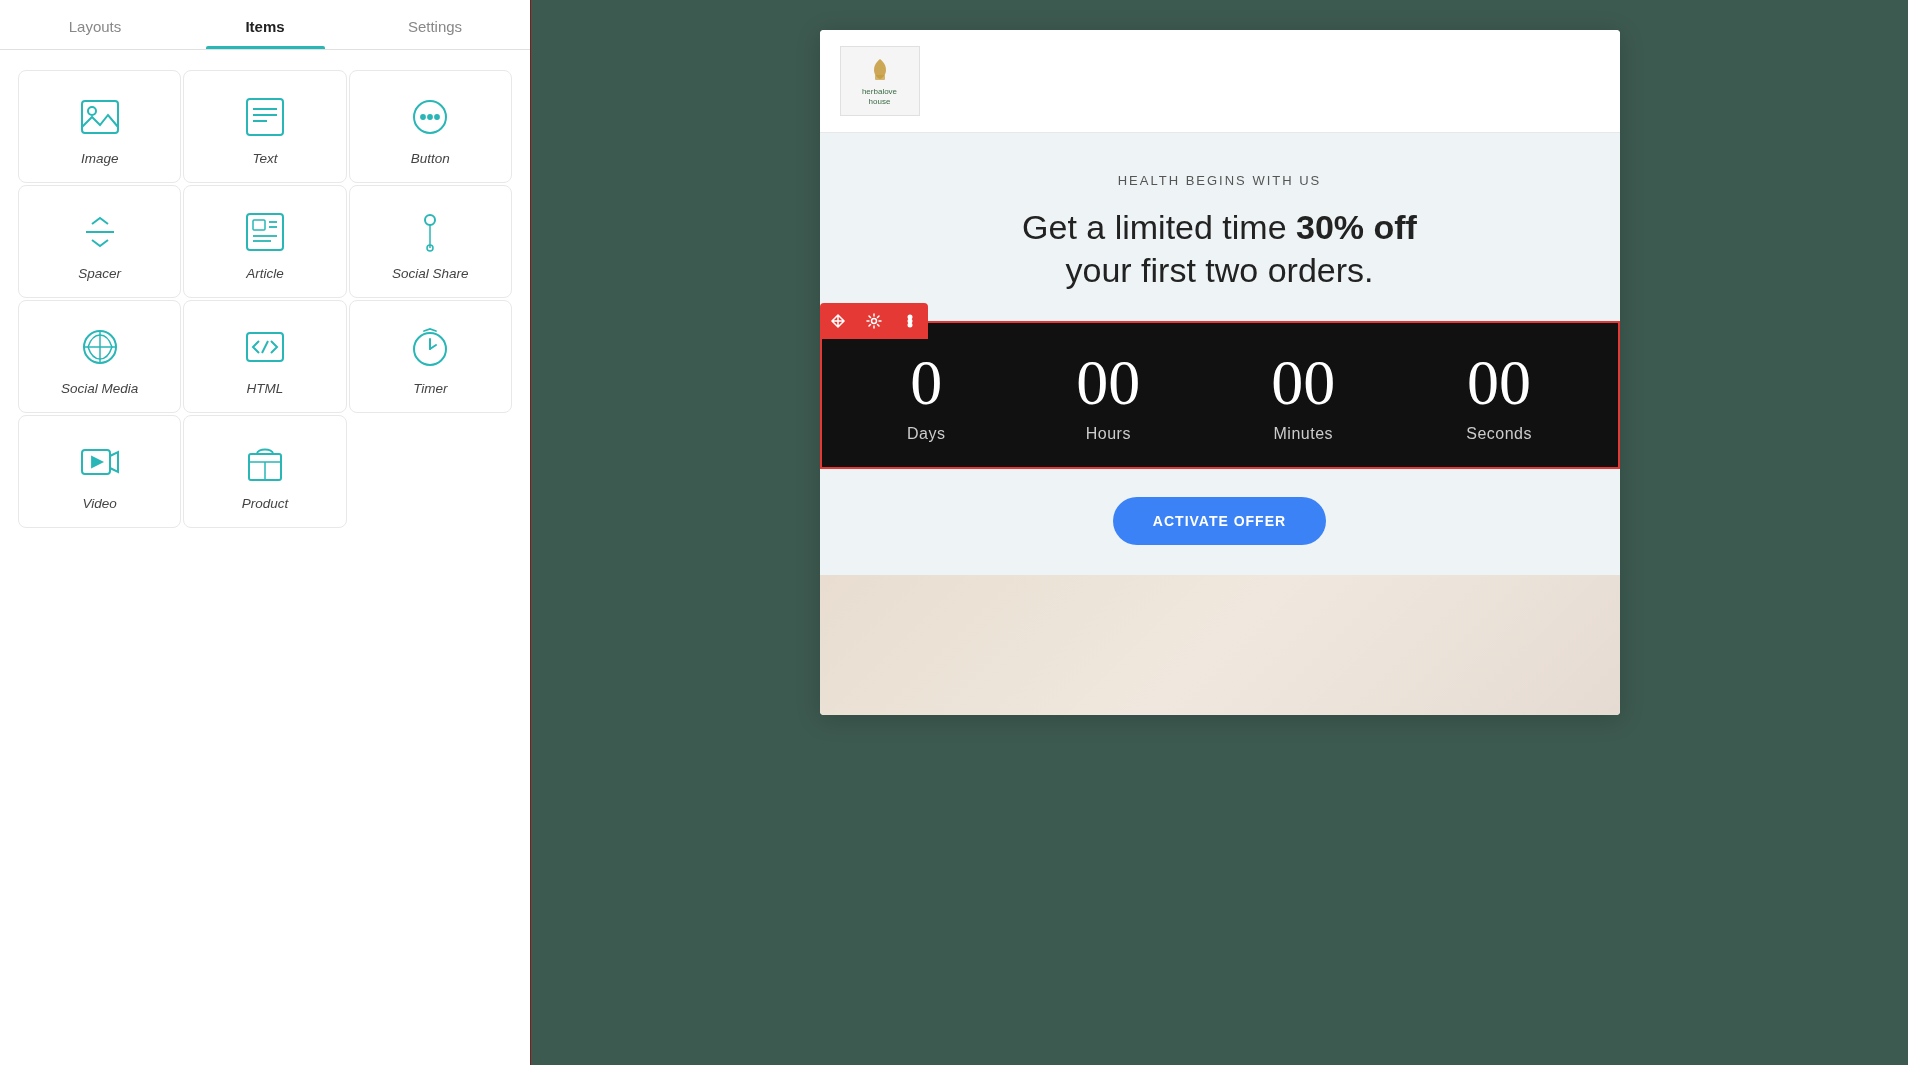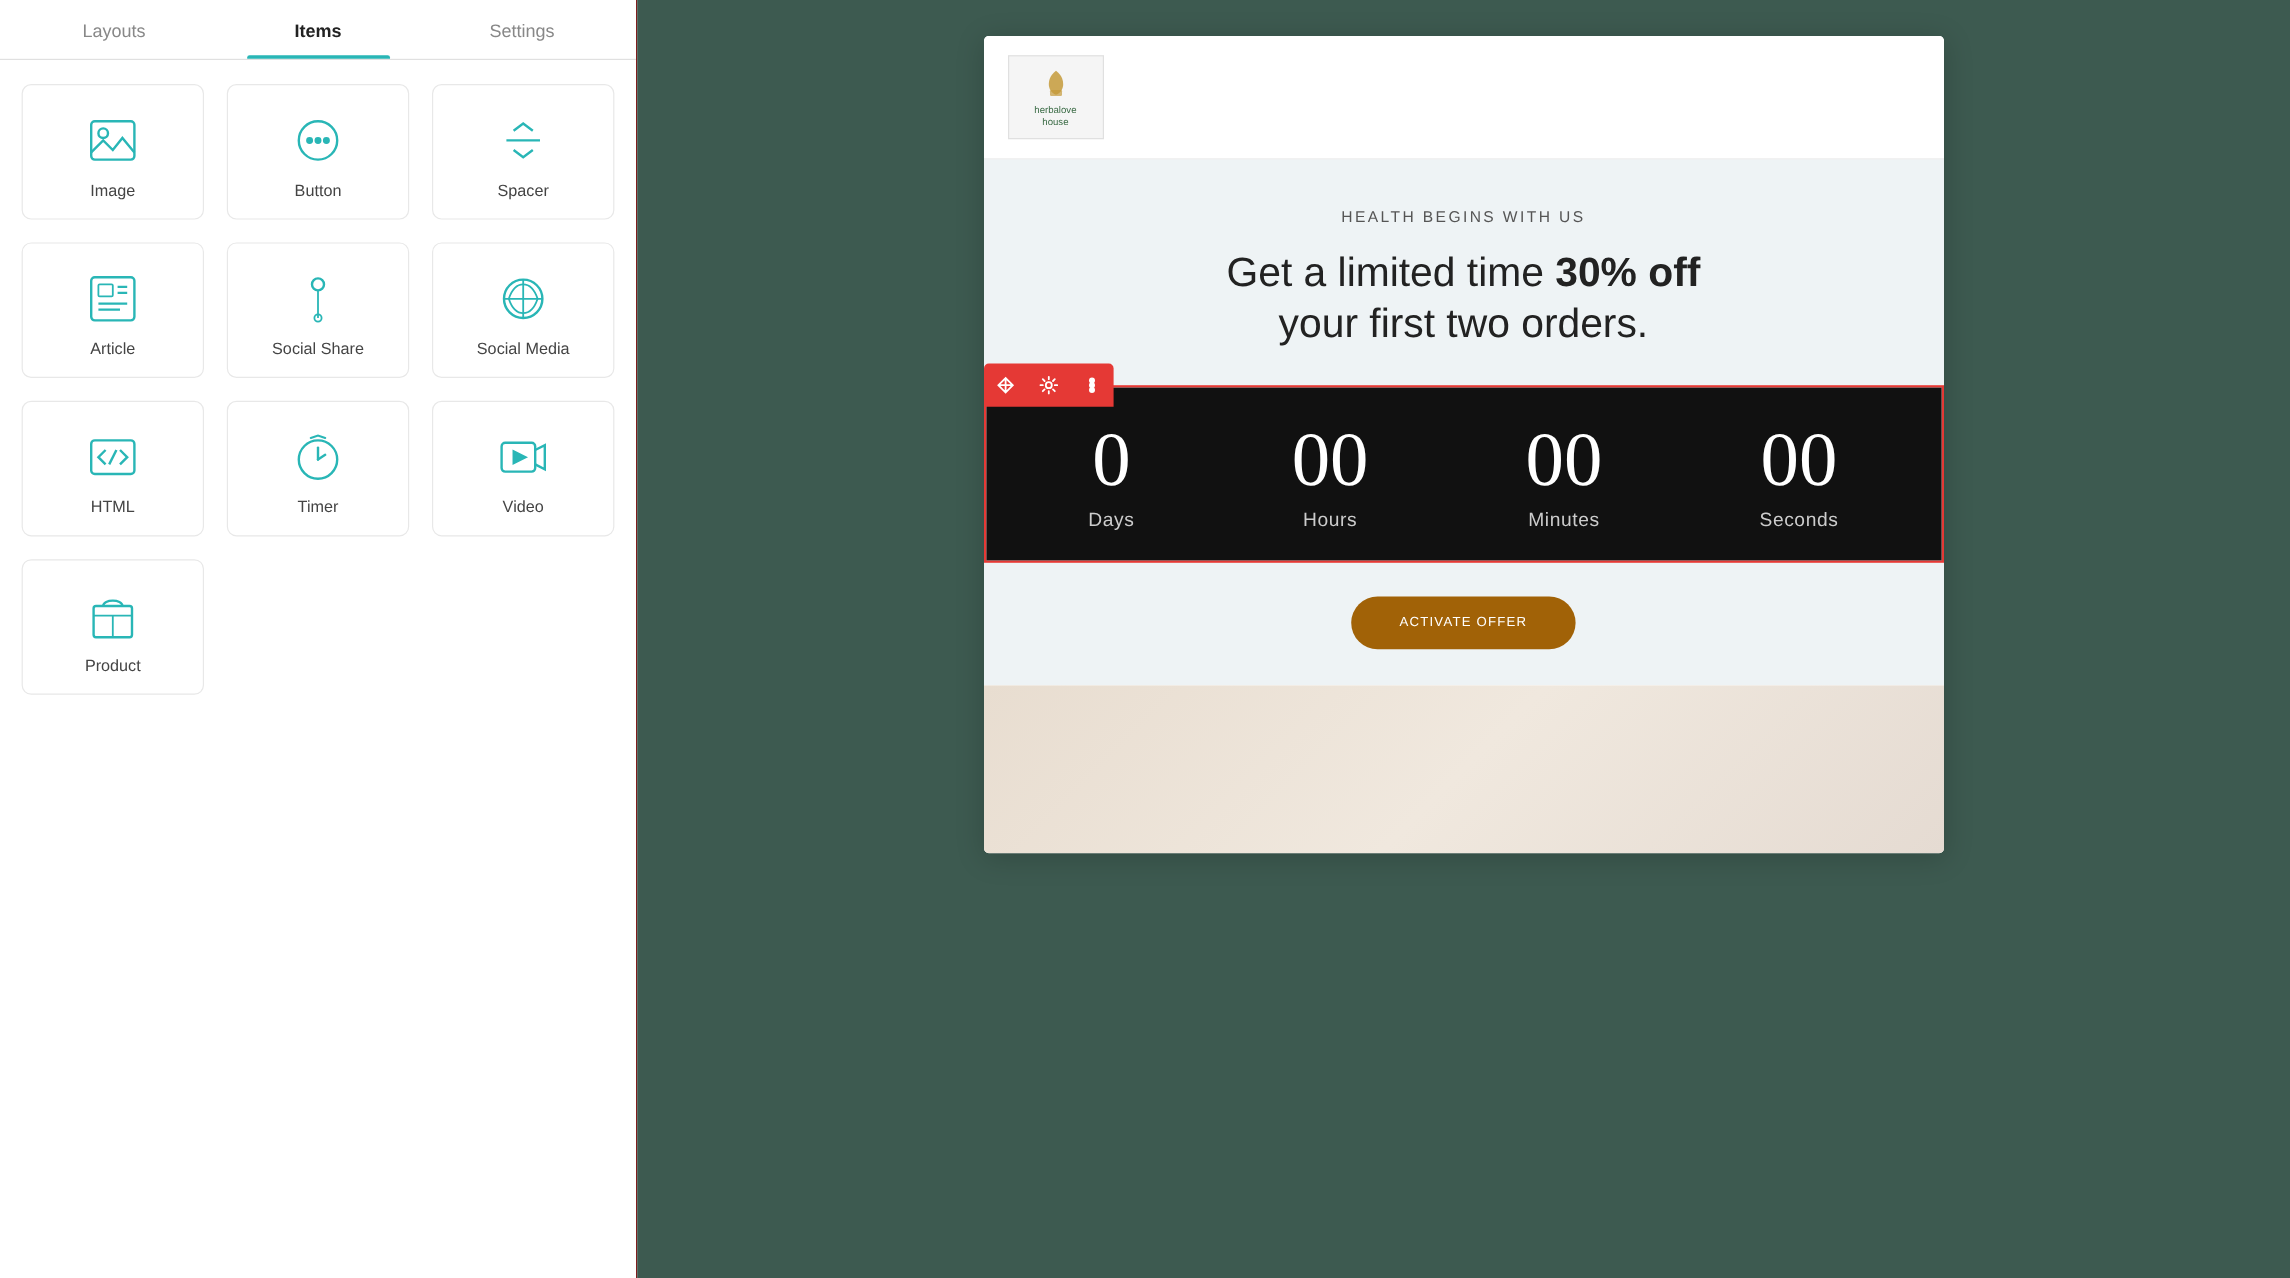--- a/index.html
+++ b/index.html
@@ -51,23 +51,24 @@
       left: 15%;
       right: 15%;
       height: 3px;
       background: #29b6b6;
       border-radius: 2px 2px 0 0;
     }
 
     .items-grid {
       display: grid;
       grid-template-columns: repeat(3, 1fr);
-      gap: 19px;
+      gap: 2px;
       padding: 20px 18px;
       overflow-y: auto;
+      font-style: italic;
     }
 
     .item-card {
       border: 1px solid #e8e8e8;
       border-radius: 8px;
       display: flex;
       flex-direction: column;
       align-items: center;
       justify-content: center;
       padding: 22px 10px 16px;
@@ -247,27 +248,27 @@
     }
 
     
     .email-cta {
       background: #eef3f5;
       padding: 28px 60px 30px;
       text-align: center;
     }
 
     .activate-btn {
-      background: #a16207;
+      background: #3b82f6;
       color: #fff;
       border: none;
       border-radius: 28px;
       padding: 16px 40px;
-      font-size: 11px;
-      font-weight: 400;
+      font-size: 14px;
+      font-weight: 700;
       letter-spacing: 1px;
       cursor: pointer;
       text-transform: uppercase;
     }
 
     
     .email-bottom {
       background: #f5f0ea;
       height: 140px;
       display: flex;
@@ -305,20 +306,31 @@
       <div class="icon-wrap">
         <svg viewBox="0 0 44 44" width="44" height="44">
           <rect x="4" y="6" width="36" height="32" rx="3" stroke="#29b6b6" stroke-width="2" fill="none"></rect>
           <circle cx="14" cy="16" r="4" stroke="#29b6b6" stroke-width="2" fill="none"></circle>
           <polyline points="4,32 14,22 22,30 30,20 40,32" stroke="#29b6b6" stroke-width="2" fill="none"></polyline>
         </svg>
       </div>
       <span class="label">Image</span>
     </div>
 
+    <div class="item-card">
+      <div class="icon-wrap">
+        <svg viewBox="0 0 44 44" width="44" height="44">
+          <rect x="4" y="4" width="36" height="36" rx="3" stroke="#29b6b6" stroke-width="2" fill="none"></rect>
+          <line x1="10" y1="14" x2="34" y2="14" stroke="#29b6b6" stroke-width="2"></line>
+          <line x1="10" y1="20" x2="34" y2="20" stroke="#29b6b6" stroke-width="2"></line>
+          <line x1="10" y1="26" x2="24" y2="26" stroke="#29b6b6" stroke-width="2"></line>
+        </svg>
+      </div>
+      <span class="label">Text</span>
+    </div>
 
     <div class="item-card">
       <div class="icon-wrap">
         <svg viewBox="0 0 44 44" width="44" height="44">
           <circle cx="22" cy="22" r="16" stroke="#29b6b6" stroke-width="2" fill="none"></circle>
           <circle cx="15" cy="22" r="2" fill="#29b6b6"></circle>
           <circle cx="22" cy="22" r="2" fill="#29b6b6"></circle>
           <circle cx="29" cy="22" r="2" fill="#29b6b6"></circle>
         </svg>
       </div>

